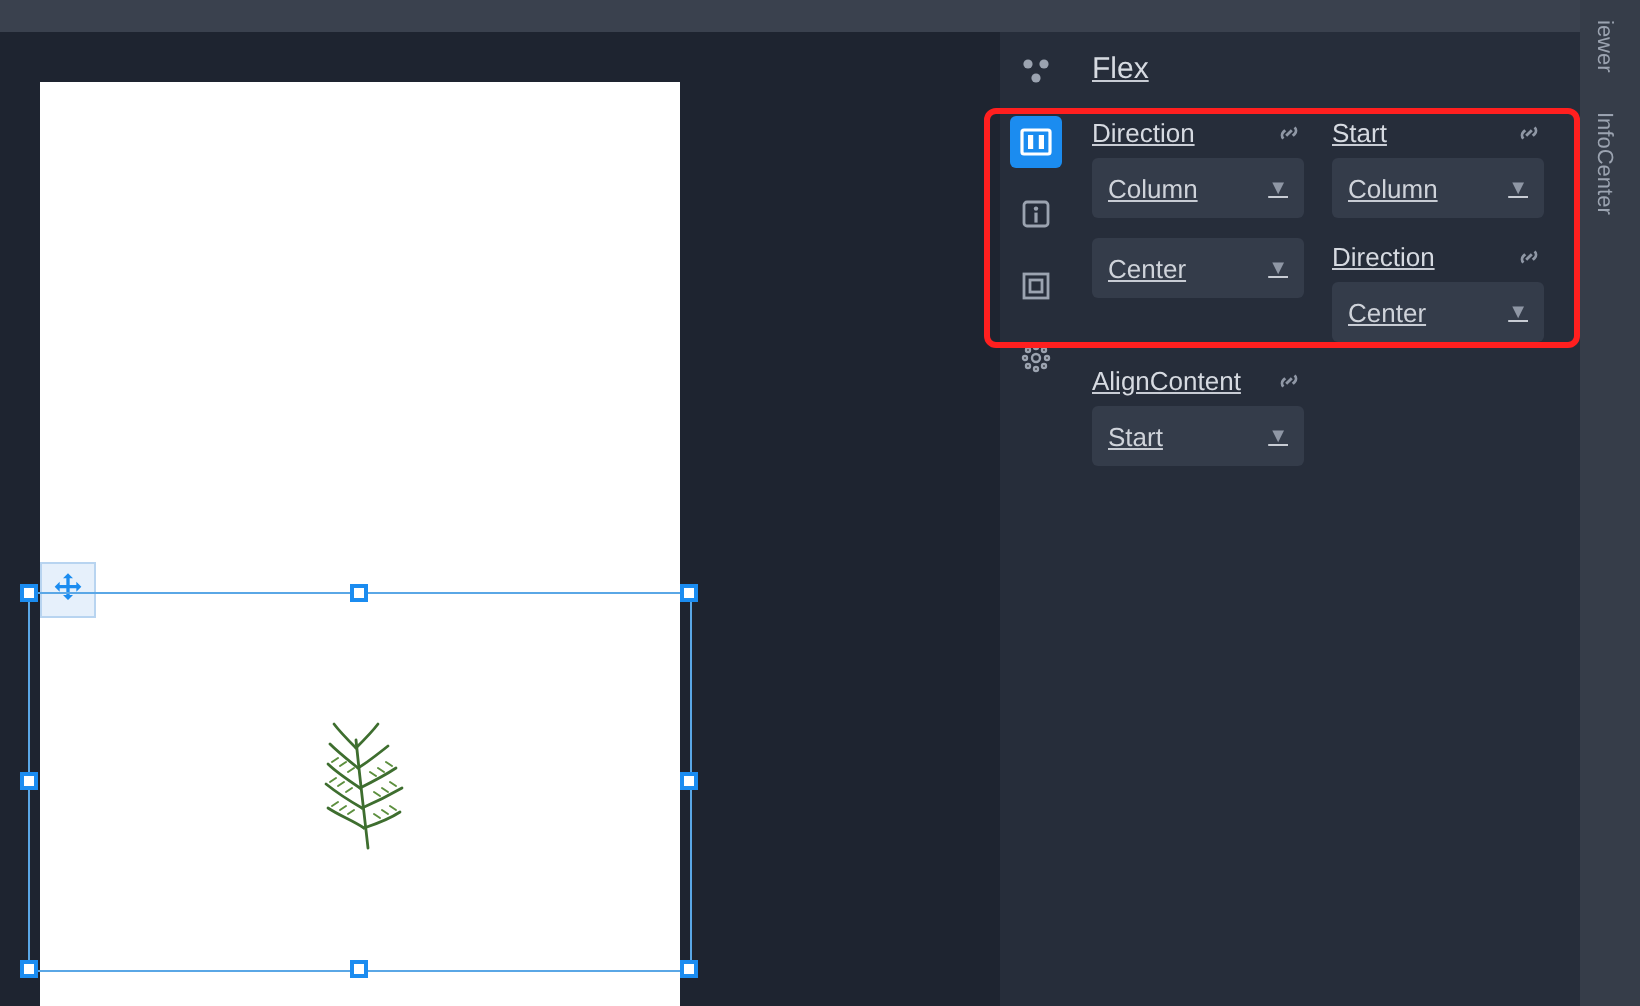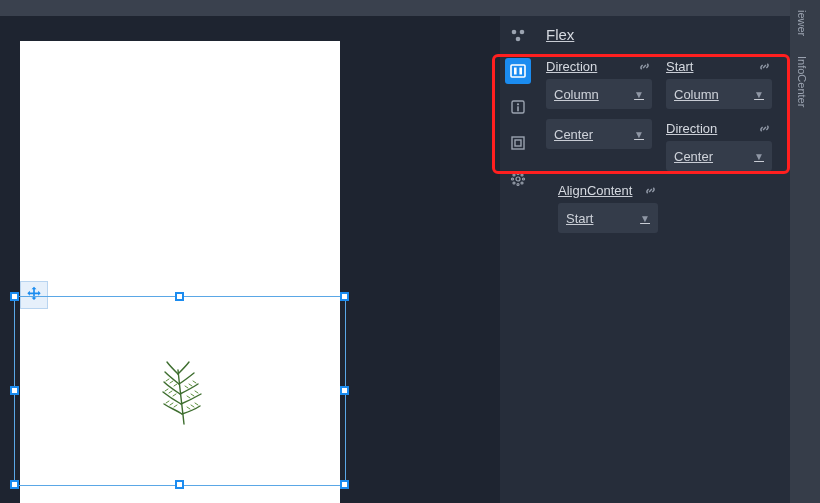--- a/index.html
+++ b/index.html
@@ -133,21 +133,21 @@
     background: #363d49;
     color: #9ba3b0;
     font-size: 11px;
   }
   .side-tab {
     writing-mode: vertical-rl;
     padding: 10px 6px;
     cursor: pointer;
   }
   .ac-row {
-    display: flex; gap: 14px; padding: 4px 6px; margin-left: 12px;
+    display: flex; gap: 14px; padding: 4px 6px;
   }
 </style>
 </head>
 <body>
 
 <div class="topbar"></div>
 
 <div class="canvas-area">
   <div class="artboard"></div>
 

